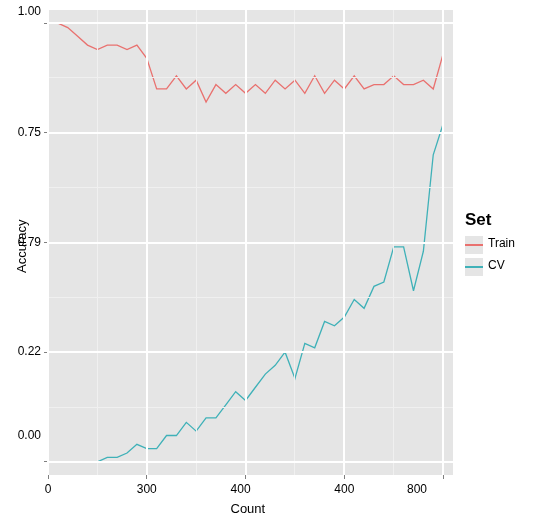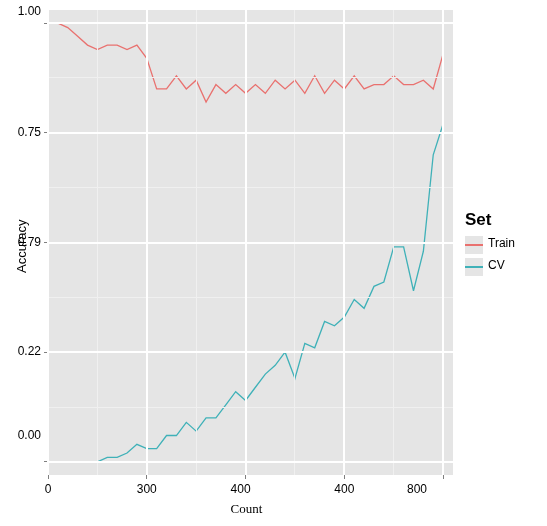--- a/index.html
+++ b/index.html
@@ -101,21 +101,21 @@
     </div>
     <div class="legend-item">
       <div class="legend-key">
           <div class="kline" id="lk1" style="background: rgb(63, 177, 184);"></div>
         </div>
       <span>CV</span>
     </div>
   </div>
 
   <div class="axis-title y" id="ytitle" style="left: 14px; top: 272.5px;">Accuracy</div>
-  <div class="axis-title" id="xtitle" style="left: 230.5px; top: 501px; font-family: Liberation Serif, serif;">Count</div>
+  <div class="axis-title" id="xtitle" style="left: 230.5px; top: 501px;">Count</div>
 
 <div class="gridline-minor" style="left: 48px; width: 405px; top: 406.505px; height: 1px;"></div>
     <div class="gridline-minor" style="left: 48px; width: 405px; top: 296.835px; height: 1px;"></div>
     <div class="gridline-minor" style="left: 48px; width: 405px; top: 187.165px; height: 1px;"></div>
     <div class="gridline-minor" style="left: 48px; width: 405px; top: 77.4953px; height: 1px;"></div>
     <div class="gridline-minor" style="top: 10px; height: 465px; left: 96.8902px; width: 1px;"></div>
     <div class="gridline-minor" style="top: 10px; height: 465px; left: 195.671px; width: 1px;"></div>
     <div class="gridline-minor" style="top: 10px; height: 465px; left: 294.451px; width: 1px;"></div>
     <div class="gridline-minor" style="top: 10px; height: 465px; left: 393.232px; width: 1px;"></div>
     <div class="gridline-major" style="left: 48px; width: 405px; top: 460.84px; height: 2px;"></div>

